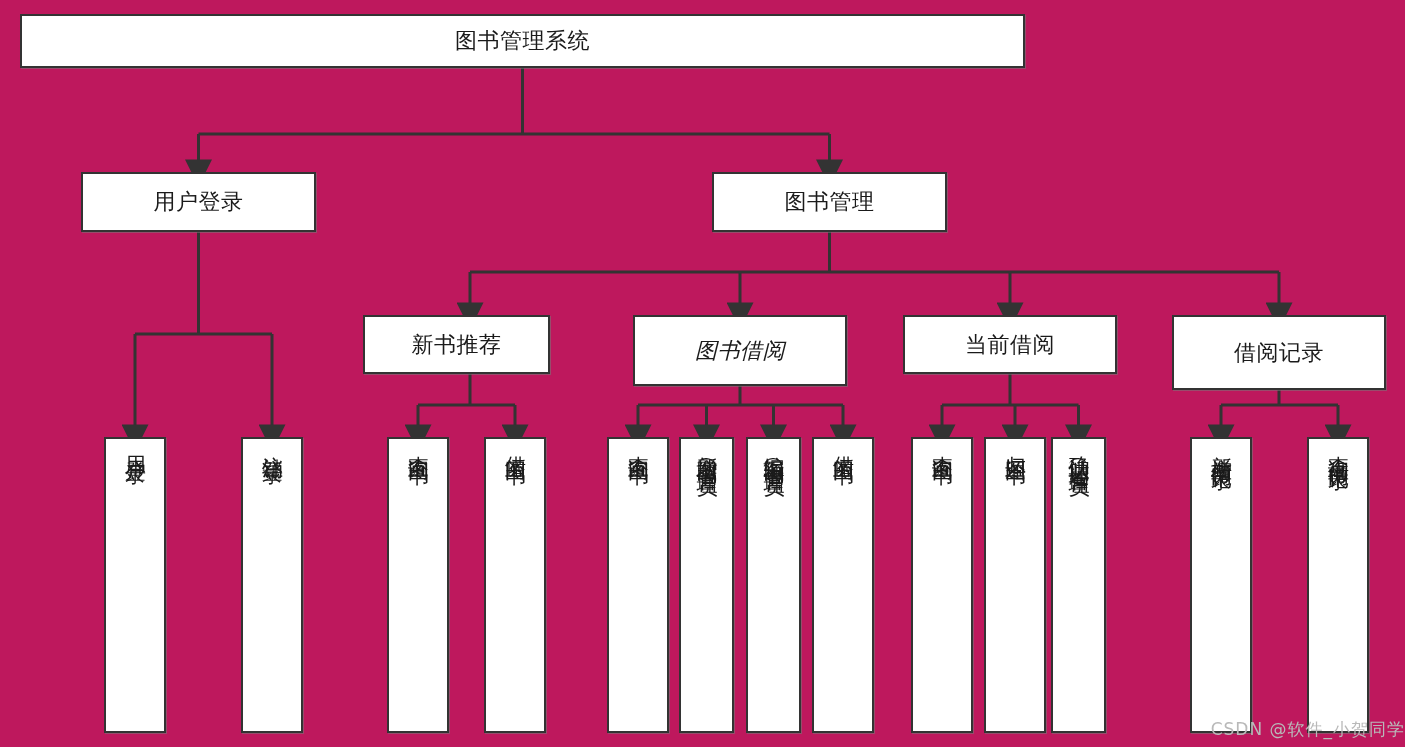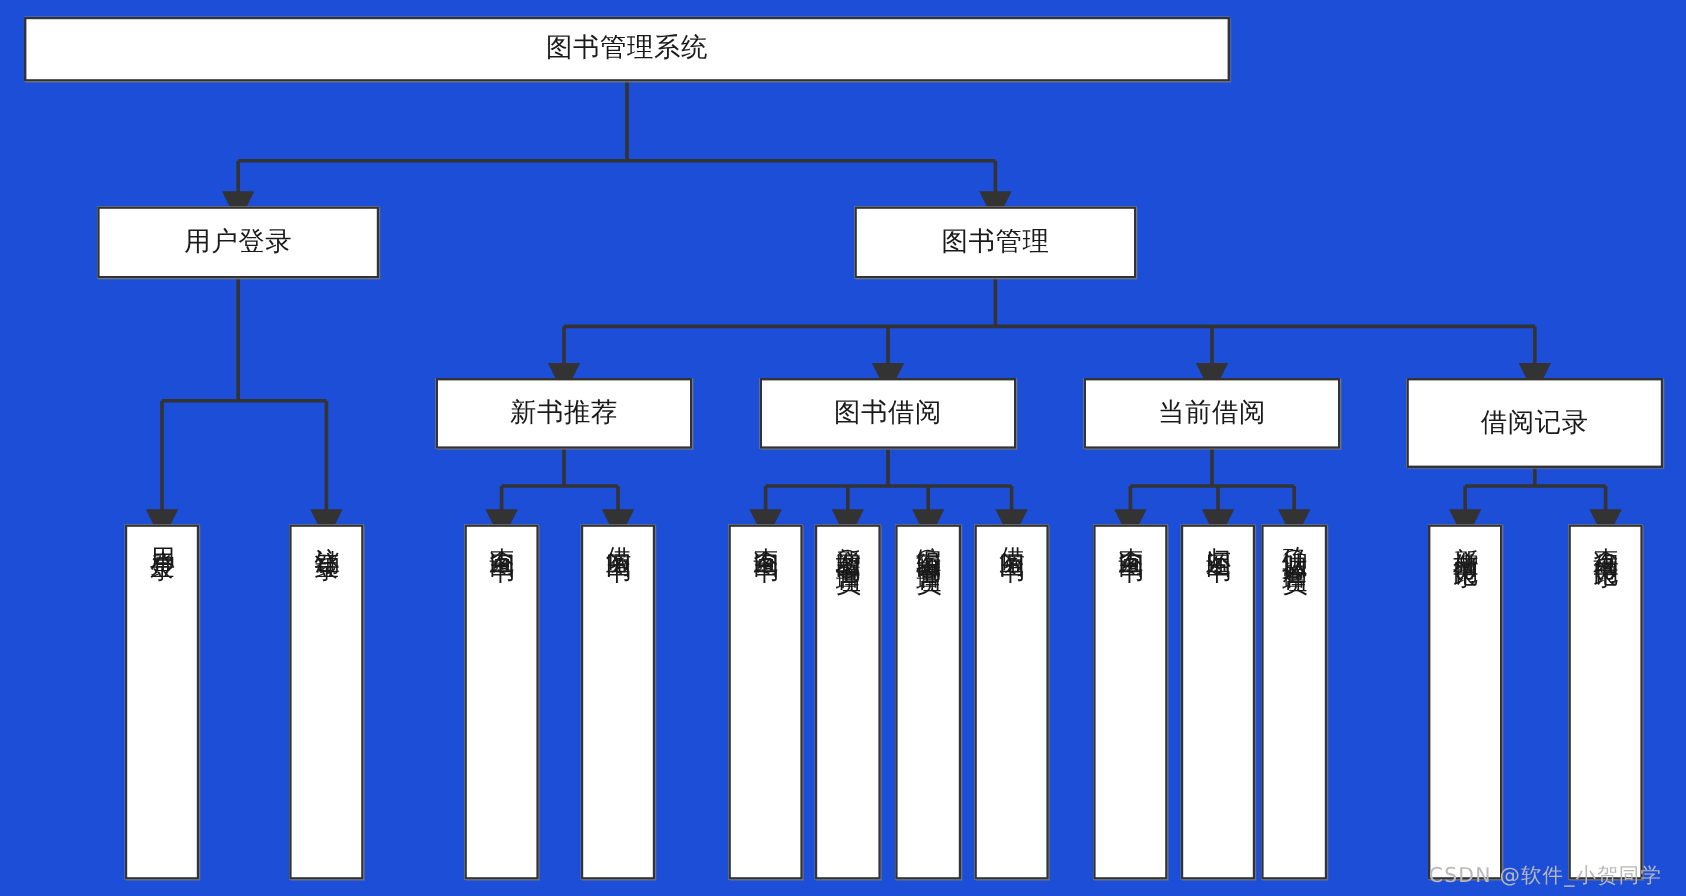--- a/index.html
+++ b/index.html
@@ -8,21 +8,21 @@
     padding: 0;
     background: #ffffff;
   }
   body {
     font-family: "DejaVu Sans", "Liberation Sans", sans-serif;
   }
   #canvas {
     position: relative;
     width: 1405px;
     height: 747px;
-    background: #1d4ed8;
+    background: #be185d;
     overflow: hidden;
   }
   svg.wires {
     position: absolute;
     left: 0;
     top: 0;
     width: 1405px;
     height: 747px;
     pointer-events: none;
   }
@@ -52,21 +52,21 @@
     writing-mode: vertical-rl;
     text-orientation: upright;
     font-size: 21px;
     letter-spacing: 3px;
     line-height: 1;
     white-space: nowrap;
     display: block;
   }
   .watermark {
     position: absolute;
-    right: 20px;
+    right: 0;
     bottom: 6px;
     font-size: 17px;
     color: #b9b9b9;
     letter-spacing: 1px;
     user-select: none;
     white-space: nowrap;
     margin-left: 21px;
   }
 </style>
 </head>
@@ -119,24 +119,24 @@
   <div id="nodes-layer">
       <div class="node root" style="left: 20px; top: 14px; width: 1005px; height: 54px;">
         <span class="label">图书管理系统</span>
       </div>
       <div class="node level2" style="left: 81px; top: 172px; width: 235px; height: 60px;">
         <span class="label">用户登录</span>
       </div>
       <div class="node level2" style="left: 712px; top: 172px; width: 235px; height: 60px; text-align: right;">
         <span class="label">图书管理</span>
       </div>
-      <div class="node level3" style="left: 363px; top: 315px; width: 214px; height: 59px;">
+      <div class="node level3" style="left: 363px; top: 315px; width: 187px; height: 59px;">
         <span class="label">新书推荐</span>
       </div>
-      <div class="node level3" style="left: 633px; top: 315px; width: 214px; height: 59px;">
+      <div class="node level3" style="left: 633px; top: 315px; width: 214px; height: 71px; font-style: italic;">
         <span class="label">图书借阅</span>
       </div>
       <div class="node level3" style="left: 903px; top: 315px; width: 214px; height: 59px;">
         <span class="label">当前借阅</span>
       </div>
       <div class="node level3" style="left: 1172px; top: 315px; width: 214px; height: 75px;">
         <span class="label">借阅记录</span>
       </div>
       <div class="node leaf" style="left: 104px; top: 437px; width: 62px; height: 296px;">
         <span class="label">用户登录</span>

